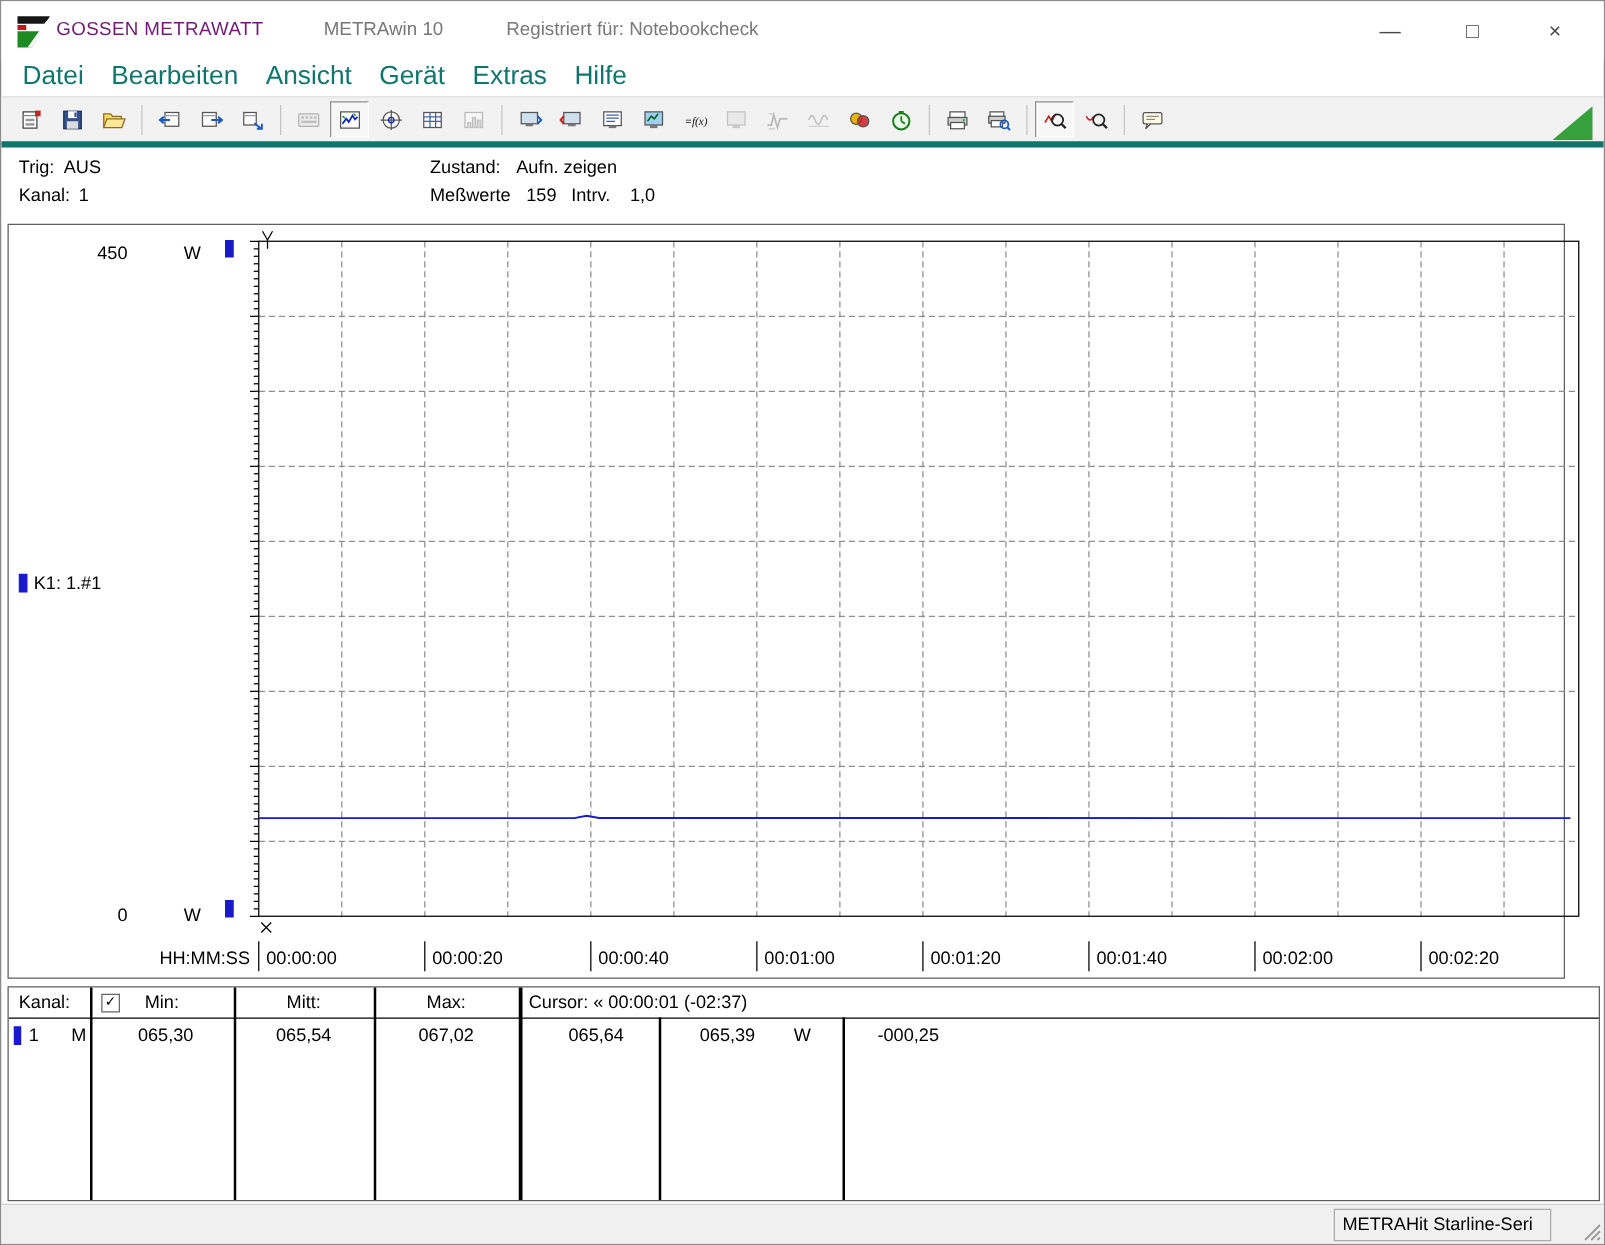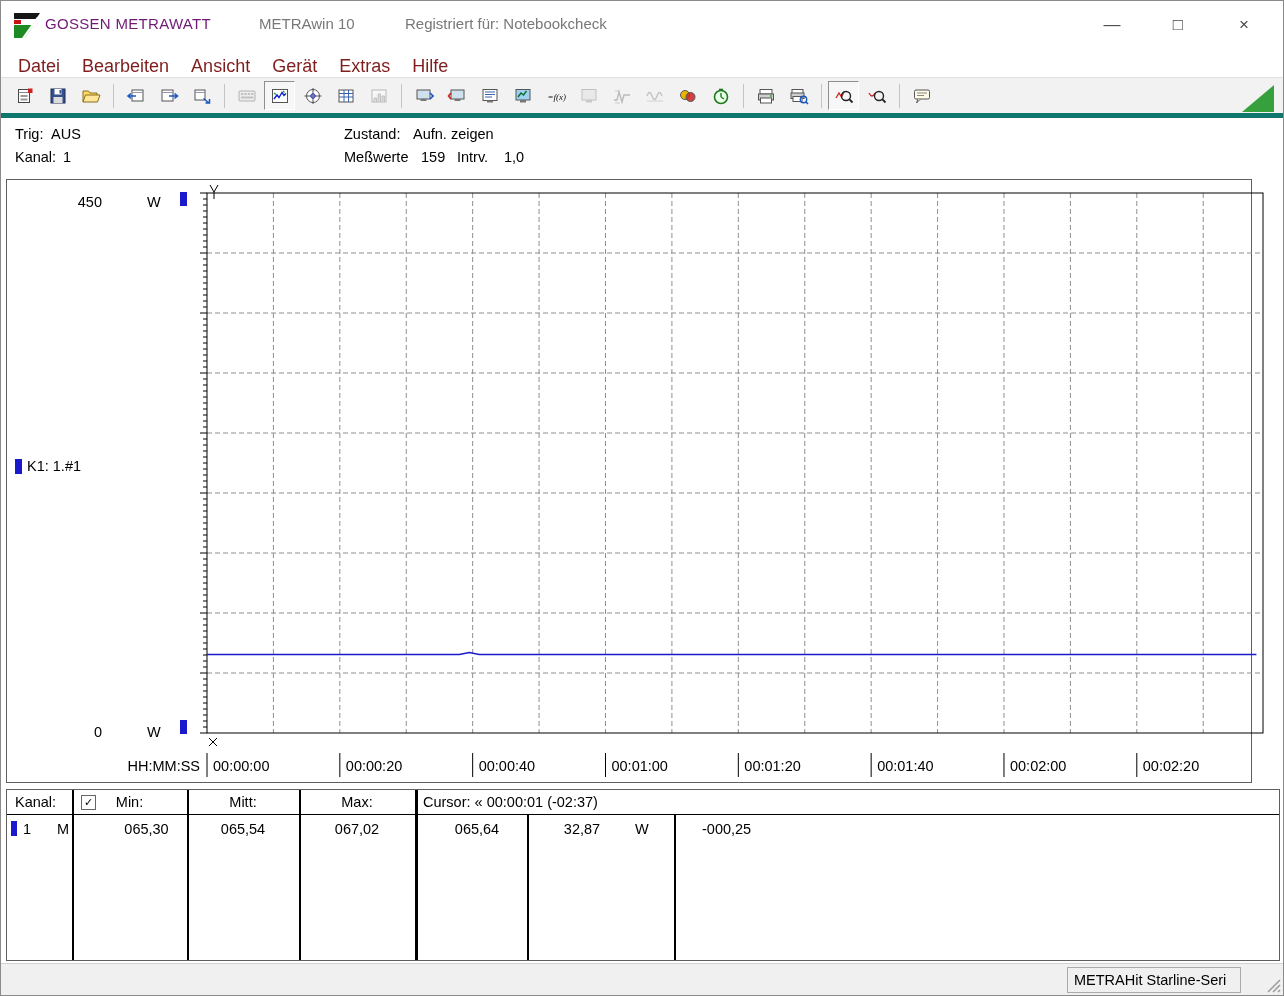--- a/index.html
+++ b/index.html
@@ -12,21 +12,21 @@
   .logo{position:absolute;left:12px;top:9px;}
   .brand{position:absolute;left:44px;top:14px;font-size:15px;color:#701a75;letter-spacing:.3px;}
   .app-title{position:absolute;left:258px;top:14px;font-size:15px;color:#787878;}
   .registered{position:absolute;left:404px;top:14px;font-size:15px;color:#787878;}
   .win-controls{position:absolute;right:6px;top:0;height:48px;display:flex;}
   .wc{width:66px;height:48px;display:flex;align-items:center;justify-content:center;
       font-size:17px;color:#4a4a4a;cursor:default;}
 
   
   .menubar{position:absolute;top:48px;left:0;right:0;height:28px;display:flex;
-    align-items:flex-end;padding-left:6px;font-size:18px;color:#7f1d1d;}
+    align-items:flex-start;padding-left:6px;font-size:21px;color:#0f766e;}
   .menu-item{padding:0 11px;}
 
   
   .toolbar{position:absolute;top:76px;left:0;right:0;height:41px;background:#f2f2f2;
     border-top:1px solid #e0e0e0;border-bottom:5px solid #0f766e;box-sizing:border-box;
     display:flex;align-items:center;padding-left:8px;}
   .tb{width:31px;height:29px;display:flex;align-items:center;justify-content:center;
     border:1px solid transparent;margin-right:2px;box-sizing:border-box;}
   .tb.pressed{background:#f7f7f7;border-color:#8f8f8f #ffffff #ffffff #8f8f8f;}
   .tb.disabled{opacity:.45;filter:grayscale(1);}
@@ -469,25 +469,25 @@
     <div class="vline" style="left:65px"></div>
     <div class="vline" style="left:180px"></div>
     <div class="vline" style="left:292px"></div>
     <div class="vline" style="left:408px;width:3px"></div>
     <div class="vline part" style="left:520px"></div>
     <div class="vline part" style="left:667px"></div>
 
     <div class="chanbar"></div>
     <span class="cell" style="left:16px">1</span>
     <span class="cell" style="left:50px">M</span>
-    <span class="cell center" style="left:79px;width:121px">065,30</span>
+    <span class="cell center" style="left:65px;width:121px">065,30</span>
     <span class="cell center" style="left:180px;width:112px">065,54</span>
     <span class="cell center" style="left:292px;width:116px">067,02</span>
     <span class="cell center" style="left:408px;width:124px">065,64</span>
-    <span class="cell center" style="left:520px;width:110px">32,87</span>
+    <span class="cell center" style="left:520px;width:110px">065,39</span>
     <span class="cell" style="left:628px">W</span>
     <span class="cell" style="left:695px">-000,25</span>
   </div>
 
   <div class="statusbar">
     <div class="device-box">METRAHit Starline-Seri</div>
     <svg class="grip" width="16" height="16" viewBox="0 0 16 16">
       <path d="M15 3 L3 15 M15 8 L8 15 M15 13 L13 15" stroke="#9a9a9a" stroke-width="1.5" fill="none"></path>
     </svg>
   </div>

